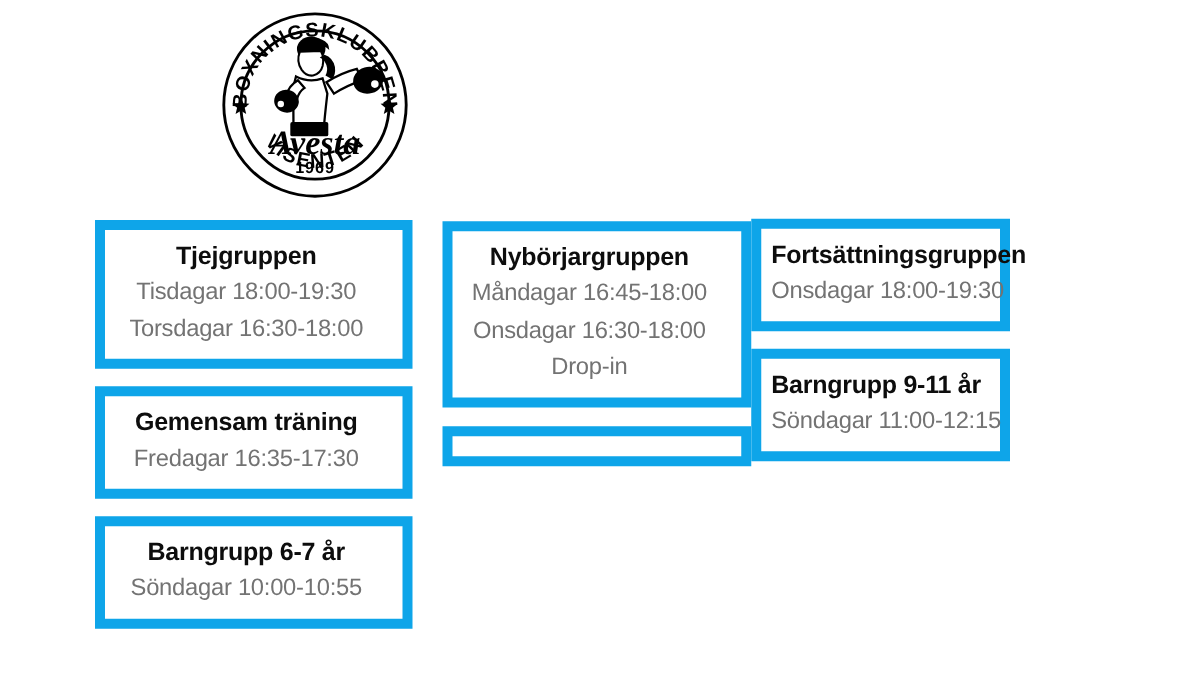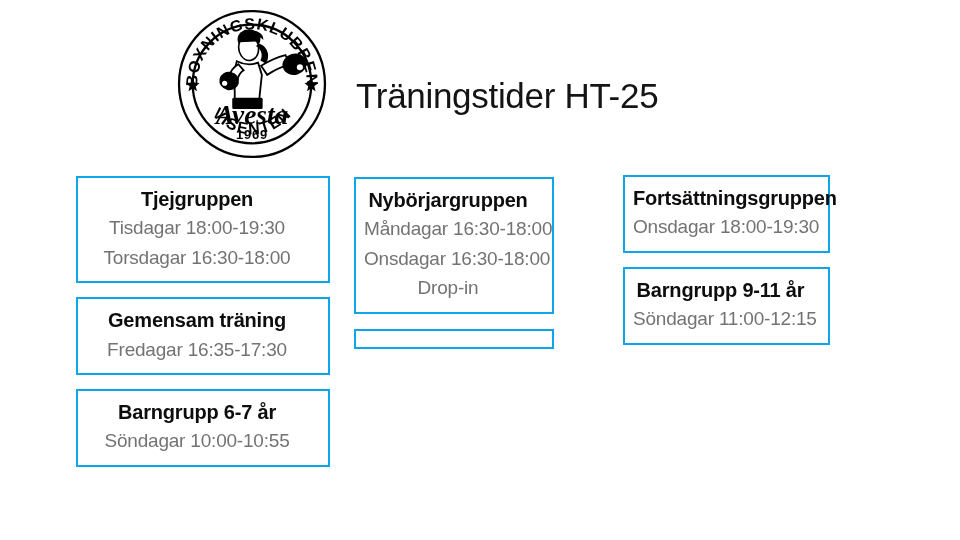--- a/index.html
+++ b/index.html
@@ -43,25 +43,25 @@
     letter-spacing: -0.3px;
     color: #141414;
     white-space: nowrap;
   }
 
   
   .column {
     position: absolute;
   }
   #col-left  { left: 76px;  top: 176px; width: 254px; }
-  #col-mid   { left: 354px; top: 177px; width: 200px; }
-  #col-right { left: 623px; top: 175px; width: 207px; }
+  #col-mid   { left: 354px; top: 177px; width: 247px; }
+  #col-right { left: 601px; top: 175px; width: 207px; }
 
   .card {
-    border: 2px solid #0ea5e9;
+    border: 8px solid #0ea5e9;
     background: #ffffff;
     box-sizing: border-box;
     text-align: center;
     padding: 7px 20px 9px 8px;
     margin-bottom: 14px;
   }
   #col-mid .card { margin-bottom: 15px; }
 
   .card-title {
     font-size: 20px;
@@ -121,21 +121,20 @@
         <path d="M 82 74 q -10 6 -12 16 l 11 4 q 2 -8 8 -12 z" fill="#ffffff" stroke="#000000" stroke-width="2.4"></path>
         <ellipse cx="70" cy="96" rx="13" ry="12" transform="rotate(12 70 96)"></ellipse>
         <circle cx="64" cy="99" r="3.4" fill="#ffffff"></circle>
       </g>
 
       <text x="100" y="152" text-anchor="middle" font-family="Liberation Serif, serif" font-size="36" font-style="italic" font-weight="bold" fill="#000000">Avesta</text>
       <text x="100" y="172" text-anchor="middle" font-family="Liberation Sans, sans-serif" font-size="17" font-weight="bold" fill="#000000" letter-spacing="1">1969</text>
     </svg>
   </div>
 
-  <div id="page-title">Träningstider HT-25</div>
 </div>
 
 <div class="column" id="col-left">
 
   <div class="card">
     <div class="card-title">Tjejgruppen</div>
     <div class="card-line">Tisdagar 18:00-19:30</div>
     <div class="card-line">Torsdagar 16:30-18:00</div>
   </div>
 
@@ -147,21 +146,21 @@
   <div class="card">
     <div class="card-title">Barngrupp 6-7 år</div>
     <div class="card-line">Söndagar 10:00-10:55</div>
   </div>
 </div>
 
 <div class="column" id="col-mid">
 
   <div class="card">
     <div class="card-title">Nybörjargruppen</div>
-    <div class="card-line">Måndagar 16:30-18:00</div>
+    <div class="card-line">Måndagar 16:45-18:00</div>
     <div class="card-line">Onsdagar 16:30-18:00</div>
     <div class="card-line">Drop-in</div>
   </div>
 
   <div class="card">
   </div>
 </div>
 
 <div class="column" id="col-right">
 

